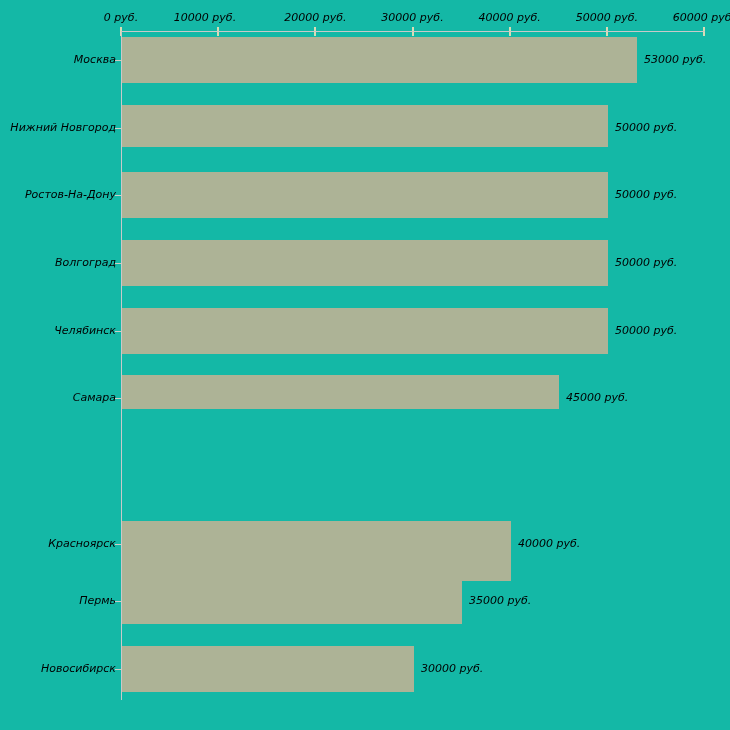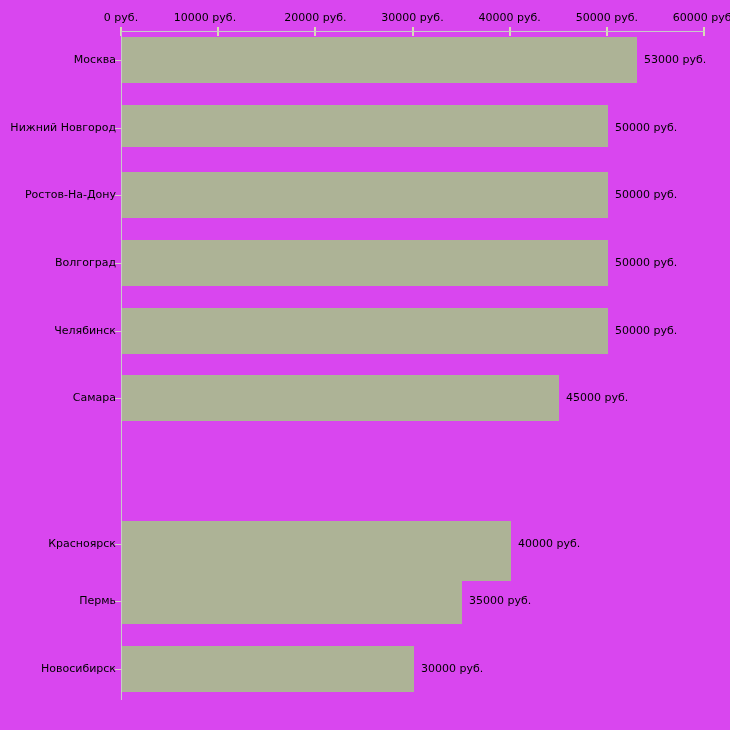--- a/index.html
+++ b/index.html
@@ -82,21 +82,21 @@
     position: absolute;
     top: 0;
     height: 100%;
     line-height: 46px;
     white-space: nowrap;
   }
 </style>
 </head>
 <body>
 
-<div id="chart" style="--bar: #adb396; --axis: #c9c9c9; --xtick: #d9dbb5; --ytick: #cfcbc4; color: rgb(0, 0, 0); background: #d946ef;">
+<div id="chart" style="--bar: #adb396; --axis: #c9c9c9; --xtick: #d9dbb5; --ytick: #cfcbc4; color: rgb(0, 0, 0); background: #14b8a6; font-style: italic;">
 
   <div class="x-tick-label" style="left: 121px;">0 руб.</div>
   <div class="x-tick-label" style="left: 205px;">10000 руб.</div>
   <div class="x-tick-label" style="left: 315.333px;">20000 руб.</div>
   <div class="x-tick-label" style="left: 412.5px;">30000 руб.</div>
   <div class="x-tick-label" style="left: 509.667px;">40000 руб.</div>
   <div class="x-tick-label" style="left: 606.833px;">50000 руб.</div>
   <div class="x-tick-label" style="left: 704px;">60000 руб.</div>
 
   <div class="x-tick-mark" style="left: 120px;"></div>
@@ -133,21 +133,21 @@
     <div class="cat-tick"></div>
     <div class="bar" style="width: 486px;"></div>
     <span class="val-label" style="left: 615px;">50000 руб.</span>
   </div>
   <div class="bar-row" style="top: 308px; height: 46px;">
     <span class="cat-label">Челябинск</span>
     <div class="cat-tick"></div>
     <div class="bar" style="width: 486px;"></div>
     <span class="val-label" style="left: 615px;">50000 руб.</span>
   </div>
-  <div class="bar-row" style="top: 375px; height: 46px; border-radius: 8px;">
+  <div class="bar-row" style="top: 375px; height: 34px; border-radius: 8px;">
     <span class="cat-label">Самара</span>
     <div class="cat-tick"></div>
     <div class="bar" style="width: 437px;"></div>
     <span class="val-label" style="left: 566px;">45000 руб.</span>
   </div>
   <div class="bar-row" style="top: 511px; height: 60px; margin-top: 10px;">
     <span class="cat-label">Красноярск</span>
     <div class="cat-tick"></div>
     <div class="bar" style="width: 389px;"></div>
     <span class="val-label" style="left: 518px;">40000 руб.</span>

